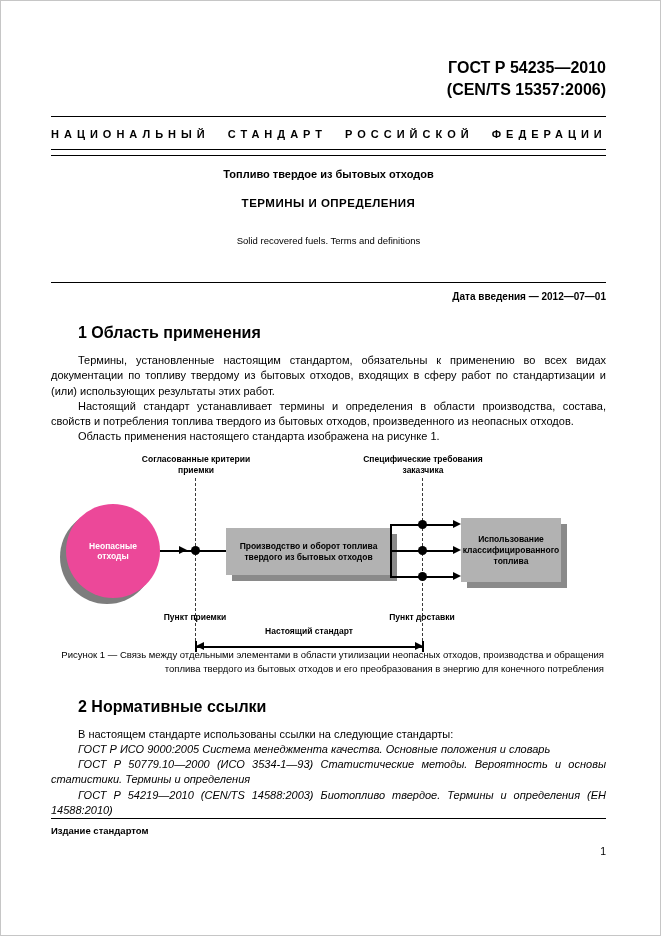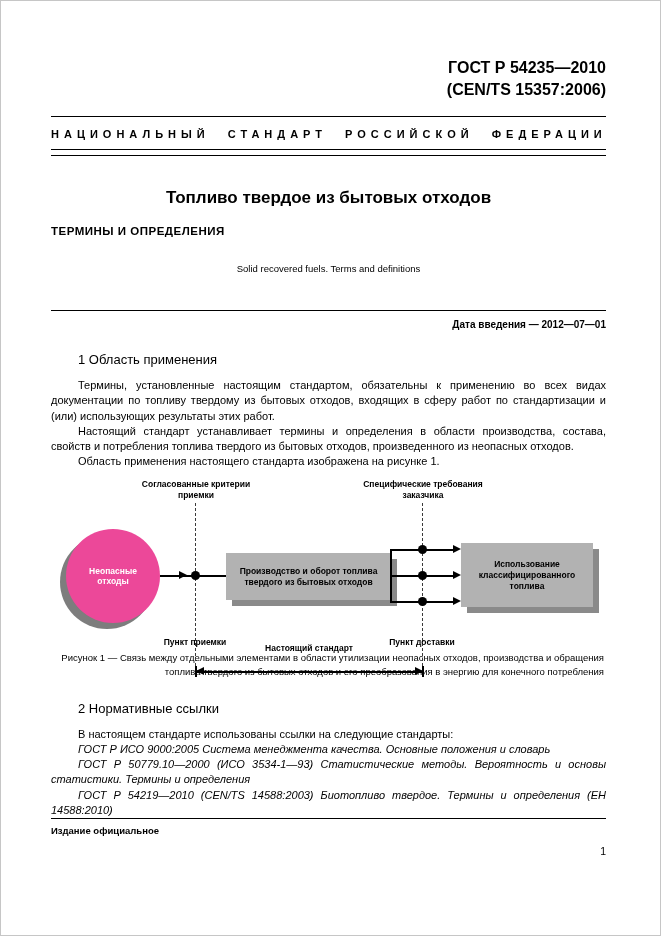--- a/index.html
+++ b/index.html
@@ -11,26 +11,26 @@
   }
   .doc-numbers { text-align:right; font-weight:bold; font-size:16px; line-height:1.35; }
   .banner {
     margin-top:16px; border-top:1.5px solid #000; padding:11px 0 9px;
     font-weight:bold; font-size:11px; letter-spacing:5px; word-spacing:10px;
     text-align:center; white-space:nowrap;
   }
   .rule { border-top:1.5px solid #000; }
   .rule-thin { border-top:1px solid #000; }
   .rule-gap { margin-top:5px; }
-  .subject { text-align:center; font-weight:bold; font-size:17px; margin-top:32px; }
-  .main-title { font-weight:bold; font-size:11.5px; margin-top:17px; letter-spacing:0.5px; }
+  .subject { text-align:center; font-weight:bold; font-size:11px; margin-top:12px; }
+  .main-title { text-align:center; font-weight:bold; font-size:11.5px; margin-top:17px; letter-spacing:0.5px; }
   .eng { text-align:center; font-size:9.5px; margin-top:26px; }
   .date-rule { border-top:1px solid #000; margin-top:36px; }
   .intro-date { text-align:right; font-weight:bold; font-size:10px; margin-top:8px; }
-  .sec-heading { font-weight:normal; font-size:13px; margin:22px 0 11px 27px; }
+  .sec-heading { font-weight:bold; font-size:16px; margin:22px 0 11px 27px; }
   p.body { font-size:11px; line-height:1.38; text-align:justify; text-indent:27px; }
   p.ref { font-style:italic; }
 
   
   .diagram { position:relative; height:208px; margin-top:10px; font-size:8.5px; font-weight:bold; line-height:1.25; }
   .dlabel { position:absolute; text-align:center; }
   .dash-v { position:absolute; width:0; border-left:1.5px dashed #3a3a3a; }
   .hline { position:absolute; height:1.5px; background:#000; }
   .vline { position:absolute; width:1.5px; background:#000; }
   .dot { position:absolute; width:9px; height:9px; border-radius:50%; background:#000; }
@@ -97,40 +97,40 @@
     <div class="hline" style="left:340px; top:70px; width:62px;"></div>
     <div class="hline" style="left:340px; top:96px; width:62px;"></div>
     <div class="hline" style="left:340px; top:122px; width:62px;"></div>
     <div class="ah-right" style="left:402px; top:66px;"></div>
     <div class="ah-right" style="left:402px; top:92px;"></div>
     <div class="ah-right" style="left:402px; top:118px;"></div>
     <div class="dot" style="left:367px; top:66px;"></div>
     <div class="dot" style="left:367px; top:92px;"></div>
     <div class="dot" style="left:367px; top:118px;"></div>
 
-    <div class="gbox" style="left:410px; top:64px; width:132px; height:64px; padding:0 16px;">Использование классифицированного топлива</div>
+    <div class="gbox" style="left:410px; top:64px; width:100px; height:64px; padding:0 16px;">Использование классифицированного топлива</div>
 
     <div class="dlabel" style="left:84px; top:158px; width:120px;">Пункт приемки</div>
     <div class="dlabel" style="left:311px; top:158px; width:120px;">Пункт доставки</div>
 
-    <div class="dlabel" style="left:178px; top:164px; width:160px;">Настоящий стандарт</div>
+    <div class="dlabel" style="left:178px; top:172px; width:160px;">Настоящий стандарт</div>
     <div class="hline" style="left:145px; top:192px; width:227px;"></div>
     <div class="ah-left" style="left:145px; top:188px;"></div>
     <div class="ah-right" style="left:364px; top:188px;"></div>
     <div class="vline" style="left:144px; top:187px; height:11px;"></div>
     <div class="vline" style="left:371px; top:187px; height:11px;"></div>
   </div>
 
   <div class="caption">Рисунок 1 — Связь между отдельными элементами в области утилизации неопасных отходов, производства и обращения топлива твердого из бытовых отходов и его преобразования в энергию для конечного потребления</div>
 
   <div class="sec-heading">2 Нормативные ссылки</div>
   <p class="body">В настоящем стандарте использованы ссылки на следующие стандарты:</p>
   <p class="body ref">ГОСТ Р ИСО 9000:2005  Система менеджмента качества. Основные положения и словарь</p>
   <p class="body ref">ГОСТ Р 50779.10—2000 (ИСО 3534-1—93)  Статистические методы. Вероятность и основы статистики. Термины и определения</p>
   <p class="body ref">ГОСТ Р 54219—2010 (CEN/TS 14588:2003) Биотопливо твердое. Термины и определения (ЕН 14588:2010)</p>
 
   <div class="footer">
     <div class="rule-thin"></div>
-    <div class="edition">Издание официальное</div>
+    <div class="edition">Издание стандартом</div>
     <div class="pagenum">1</div>
   </div>
 
 </div>
 
 </body></html>

